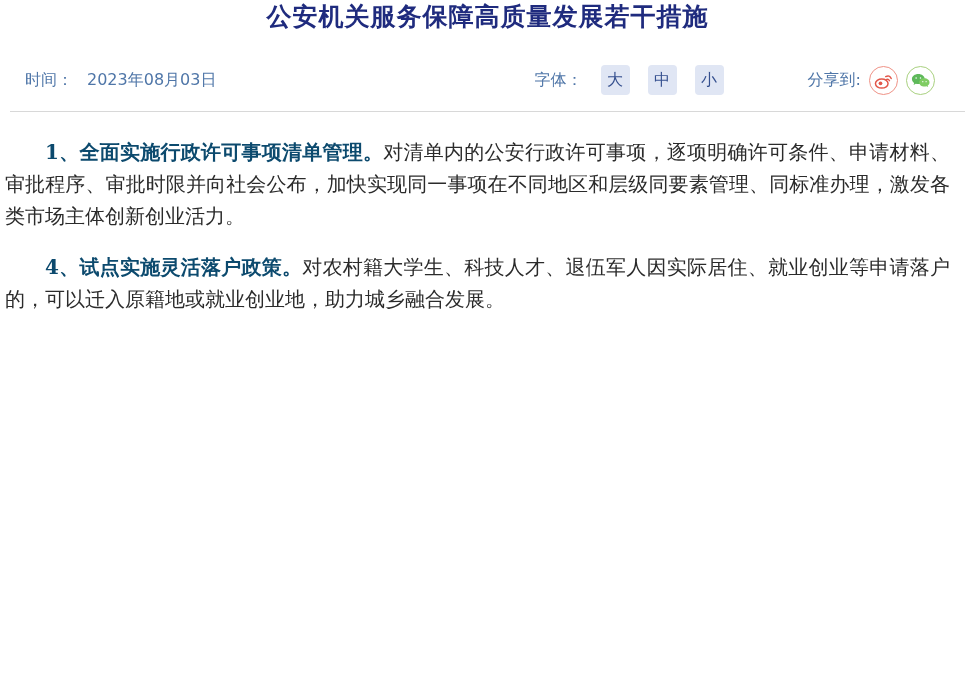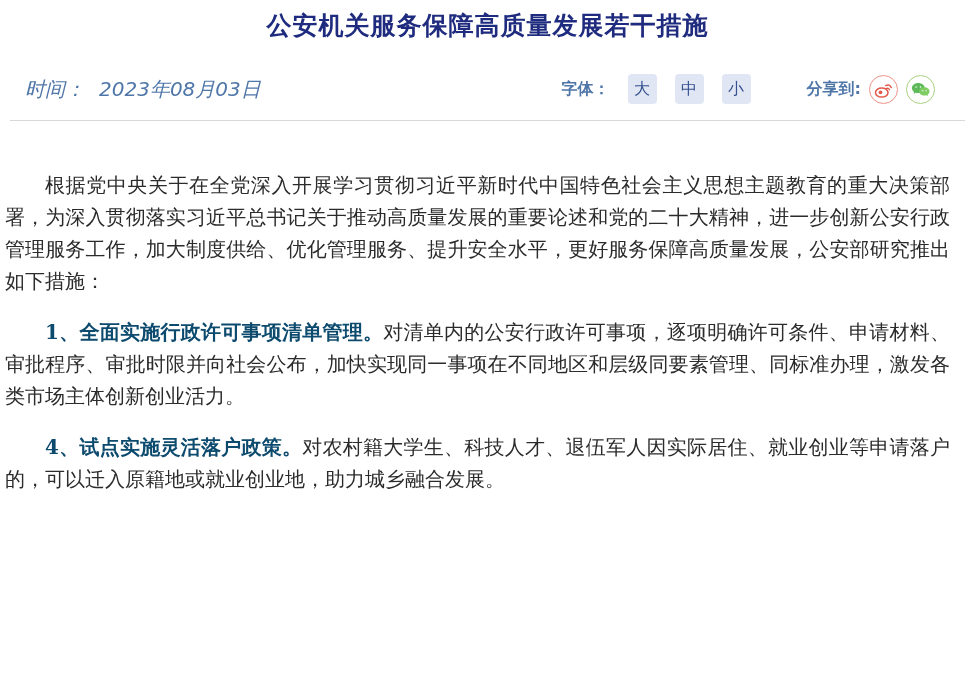--- a/index.html
+++ b/index.html
@@ -8,21 +8,20 @@
     width: 975px;
     height: 699px;
     overflow: hidden;
     font-family: "DejaVu Sans", sans-serif;
     position: relative;
   }
   .page { width: 975px; height: 699px; background: #ffffff; }
 
   
   .page-title {
-    padding-top: 9px;
     text-align: center;
     font-size: 25px;
     font-weight: 700;
     letter-spacing: 1px;
     color: #1f2b7e;
     font-family: "DejaVu Sans", sans-serif;
   }
 
   
   .meta-bar {
@@ -37,50 +36,48 @@
   }
   .meta-inner {
     width: 100%;
     display: flex;
     align-items: center;
     justify-content: space-between;
     padding-bottom: 16px;
   }
   .meta-left {
     display: flex;
-    font-size: 20px;
+    font-size: 16px;
     color: #4f76a8;
-    font-style: italic;
   }
   .meta-left .meta-time-value { margin-left: 14px; }
   .meta-right {
     display: flex;
     align-items: center;
   }
   .meta-font-label, .meta-share-label {
     font-size: 16px;
     color: #4f76a8;
-    font-weight: bold;
   }
   .font-size-btn {
     display: inline-flex;
     align-items: center;
     justify-content: center;
     width: 29px;
     height: 30px;
     margin-left: 18px;
     background: #e0e6f4;
     border: none;
     border-radius: 4px;
     color: #35508f;
     font-size: 16px;
     font-family: "DejaVu Sans", sans-serif;
     cursor: pointer;
   }
-  .meta-share-label { margin-left: 56px; }
+  .meta-share-label { margin-left: 84px; }
   .share-icon {
     display: inline-flex;
     align-items: center;
     justify-content: center;
     width: 29px;
     height: 29px;
     border-radius: 50%;
     margin-left: 8px;
     cursor: pointer;
     background: #ffffff;
@@ -148,21 +145,20 @@
             <circle cx="12" cy="9.2" r="0.9" fill="#ffffff"></circle>
             <circle cx="14.6" cy="13.3" r="0.75" fill="#ffffff"></circle>
             <circle cx="18.4" cy="13.3" r="0.75" fill="#ffffff"></circle>
           </svg>
         </span>
       </div>
     </div>
   </div>
 
   <div class="article">
-    <p class="intro">根据党中央关于在全党深入开展学习贯彻习近平新时代中国特色社会主义思想主题教育的重大决策部署，为深入贯彻落实习近平总书记关于推动高质量发展的重要论述和党的二十大精神，进一步创新公安行政管理服务工作，加大制度供给、优化管理服务、提升安全水平，更好服务保障高质量发展，公安部研究推出如下措施：</p>
 
     <p><span class="item-heading">1、全面实施行政许可事项清单管理。</span><span>对清单内的公安行政许可事项，逐项明确许可条件、申请材料、审批程序、审批时限并向社会公布，加快实现同一事项在不同地区和层级同要素管理、同标准办理，激发各类市场主体创新创业活力。</span></p>
 
 
 
     <p><span class="item-heading">4、试点实施灵活落户政策。</span><span>对农村籍大学生、科技人才、退伍军人因实际居住、就业创业等申请落户的，可以迁入原籍地或就业创业地，助力城乡融合发展。</span></p>
   </div>
 
 </div>
 

